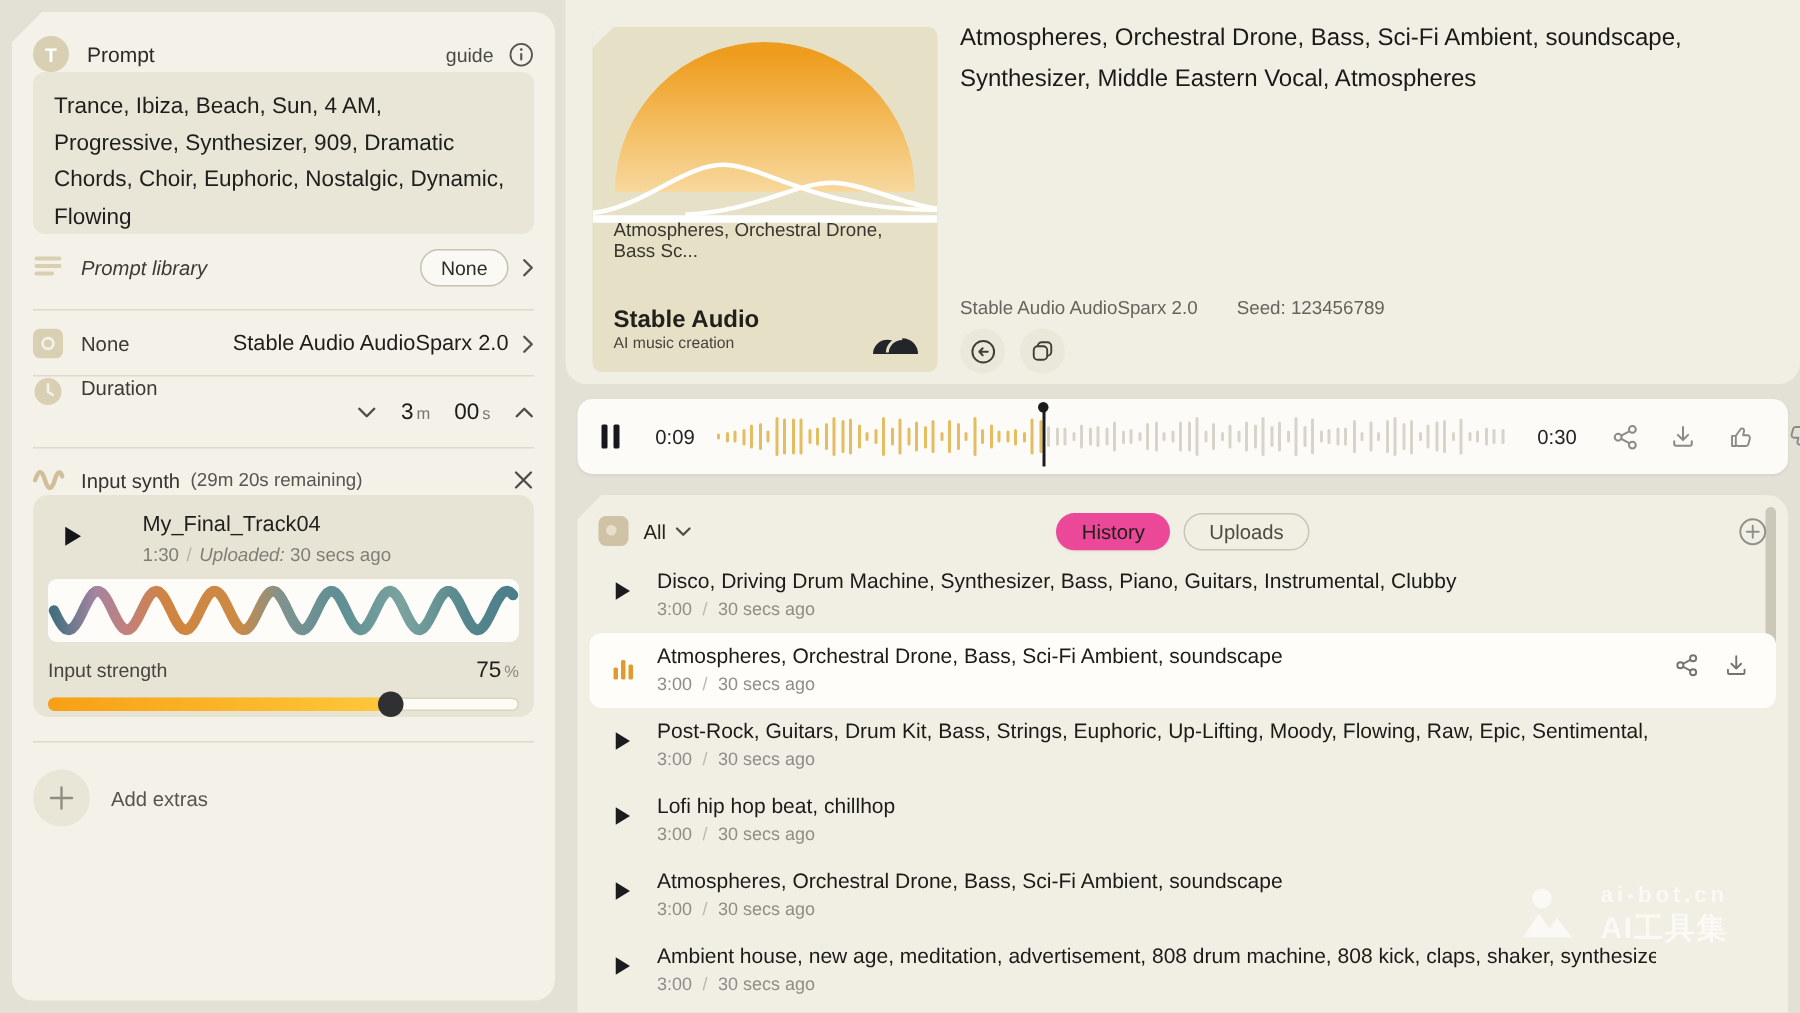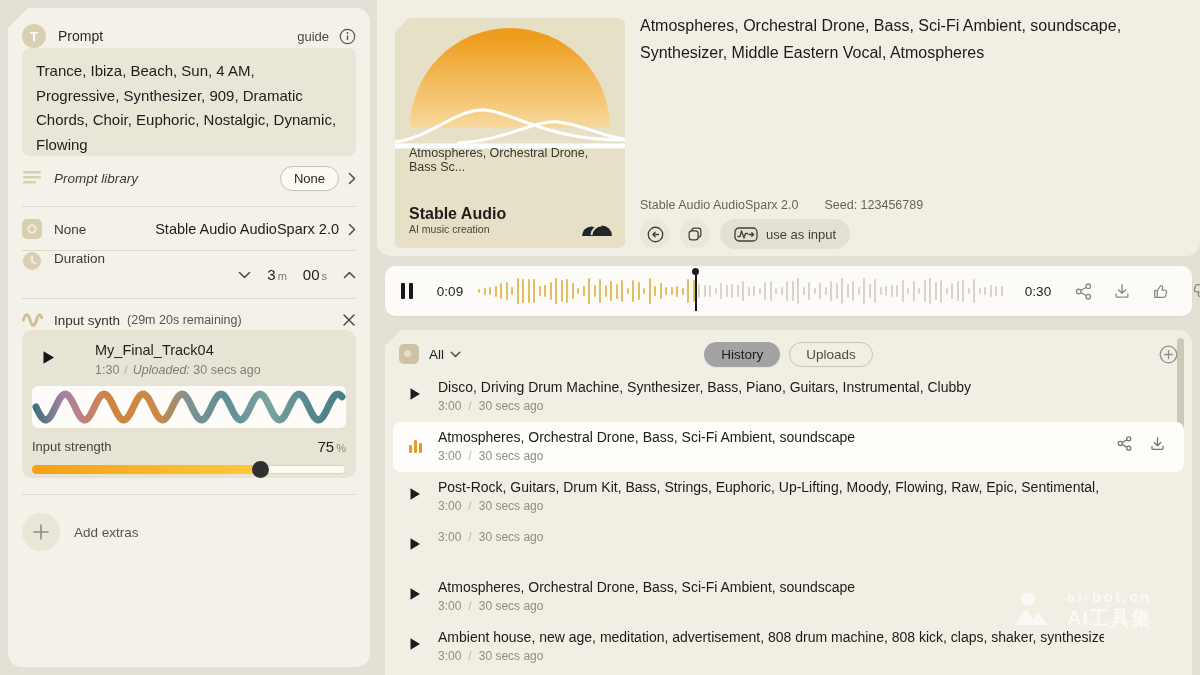--- a/index.html
+++ b/index.html
@@ -92,21 +92,21 @@
 
   
   .bottom-panel{left:385px;top:330px;width:807px;height:345px;background:var(--panel2);border-radius:14px 14px 0 0;padding-left:32px;}
   .bottom-panel .chamfer{border-top-width:18px;border-right-width:18px;}
   .lib-header{left:14px;top:11px;right:14px;height:26px;display:flex;align-items:center;}
   .tag-icon{width:20px;height:20px;border-radius:5px;background:var(--tan2);position:relative;}
   .tag-icon::after{content:"";position:absolute;left:5px;top:6px;width:7px;height:7px;border-radius:50%;background:#e7dfc9;}
   .all-label{margin-left:10px;font-size:13.5px;color:#23231f;}
   .tabs{position:absolute;left:0;right:0;display:flex;justify-content:center;gap:9px;}
   .tab{height:25px;display:flex;align-items:center;padding:0 16px;border-radius:14px;font-size:13.5px;border:1px solid transparent;background:none;color:#4c4c45;}
-  .tab.active{background:#a3a3a3;color:#202019;box-shadow:0 1px 2px rgba(0,0,0,.05);}
+  .tab.active{background:#ec4899;color:#202019;box-shadow:0 1px 2px rgba(0,0,0,.05);}
   .tab.outline{border-color:#c9c5b6;}
   .add-plus{margin-left:auto;border:none;background:none;z-index:2;}
   .scroll-thumb{right:8px;top:8px;width:7px;height:130px;border-radius:4px;background:#cbc7b9;}
   .track-list{left:8px;right:8px;top:42px;}
   .trow{position:relative;height:50px;}
   .trow.active{background:#fefdfa;border-radius:8px;}
   .ticon{position:absolute;left:16px;top:15px;width:14px;}
   .tmain{position:absolute;left:45px;top:6px;right:80px;}
   .ttitle{font-size:14px;color:#1b1b18;line-height:19px;white-space:nowrap;overflow:hidden;}
   .tmeta{font-size:12px;color:#8e8e85;line-height:18px;}
@@ -295,28 +295,20 @@
       <svg width="19" height="19" viewBox="0 0 20 20">
           <circle cx="10" cy="10" r="7.6" fill="none" stroke="#3f3f3a" stroke-width="1.4"></circle>
           <path d="M13.2 10H7.2M9.6 7.6L7.2 10l2.4 2.4" fill="none" stroke="#3f3f3a" stroke-width="1.4" stroke-linecap="round" stroke-linejoin="round"></path>
         </svg>
     </button>
     <button class="icon-circle">
       <svg width="18" height="18" viewBox="0 0 20 20">
           <rect x="6.5" y="3.5" width="10" height="10" rx="3" fill="none" stroke="#3f3f3a" stroke-width="1.4"></rect>
           <rect x="3.5" y="6.5" width="10" height="10" rx="3" fill="#ebe7da" stroke="#3f3f3a" stroke-width="1.4"></rect>
         </svg>
-    </button>
-    <button class="use-input-pill">
-      <svg width="24" height="15" viewBox="0 0 24 15">
-          <rect x="1" y="1" width="22" height="13" rx="4" fill="none" stroke="#3f3f3a" stroke-width="1.3"></rect>
-          <path d="M4 9.5h2L7.5 4l2.5 7 1.5-4.5h2" fill="none" stroke="#3f3f3a" stroke-width="1.3" stroke-linecap="round" stroke-linejoin="round"></path>
-          <path d="M15 7.5h4.5M17.8 5.8l1.8 1.7-1.8 1.7" fill="none" stroke="#3f3f3a" stroke-width="1.3" stroke-linecap="round" stroke-linejoin="round"></path>
-        </svg>
-      <span>use as input</span>
     </button>
   </div>
 </section>
 
 <section class="abs player">
   <button class="abs pause-btn">
       <i></i>
       <i></i>
     </button>
   <span class="abs time-cur">0:09</span>
@@ -522,20 +514,21 @@
           <div class="tmeta"><span>3:00</span><span class="tsep">/</span><span>30 secs ago</span></div>
         </div>
       </div>
       <div class="trow">
         <span class="ticon">
           <svg width="12" height="14" viewBox="0 0 12 14">
             <path d="M1.5 1.2L11 7 1.5 12.8z" fill="#1c1c20"></path>
           </svg>
         </span>
         <div class="tmain">
+          <div class="ttitle">Lofi hip hop beat, chillhop</div>
           <div class="tmeta"><span>3:00</span><span class="tsep">/</span><span>30 secs ago</span></div>
         </div>
       </div>
       <div class="trow">
         <span class="ticon">
           <svg width="12" height="14" viewBox="0 0 12 14">
             <path d="M1.5 1.2L11 7 1.5 12.8z" fill="#1c1c20"></path>
           </svg>
         </span>
         <div class="tmain">

